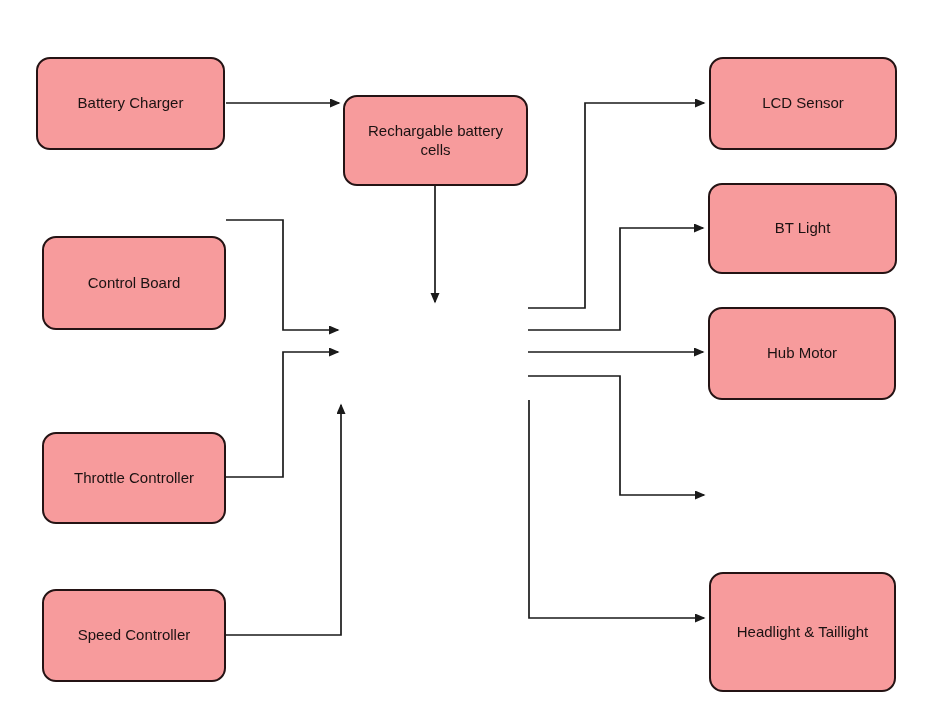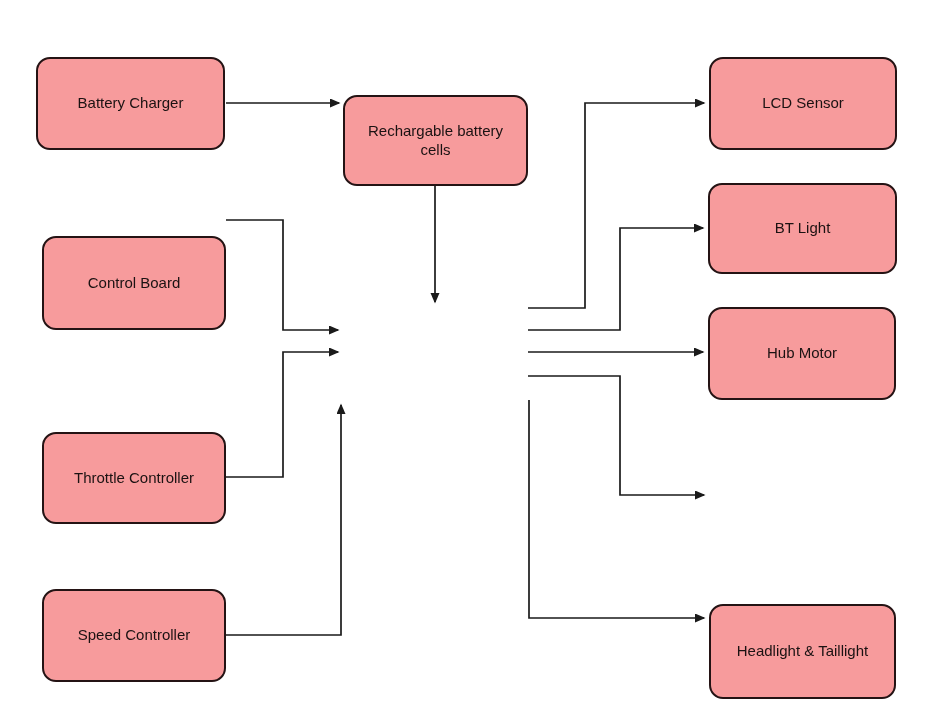--- a/index.html
+++ b/index.html
@@ -45,21 +45,21 @@
   #n-battery   { left: 36px;  top: 57px;  width: 189px; height: 93px; }
   #n-cells     { left: 343px; top: 59px;  width: 185px; height: 91px; margin-top: 36px; }
   #n-control   { left: 42px;  top: 196px; width: 184px; height: 94px; margin-top: 40px; }
   #n-throttle  { left: 42px;  top: 432px; width: 184px; height: 92px; }
   #n-speed     { left: 42px;  top: 589px; width: 184px; height: 93px; }
   #n-micro     { left: 342px; top: 308px; width: 186px; height: 92px; }
   #n-lcd       { left: 709px; top: 57px;  width: 188px; height: 93px; }
   #n-bt        { left: 708px; top: 183px; width: 189px; height: 91px; }
   #n-hub       { left: 708px; top: 307px; width: 188px; height: 93px; text-align: center; }
   #n-light     { left: 709px; top: 447px; width: 187px; height: 93px; }
-  #n-headlight { left: 709px; top: 572px; width: 187px; height: 95px; margin-top: 32px; }
+  #n-headlight { left: 709px; top: 572px; width: 187px; height: 120px; }
 </style>
 </head>
 <body>
 
 <div class="canvas">
 
   <svg class="connector-layer" width="941" height="728" viewBox="0 0 941 728" xmlns="http://www.w3.org/2000/svg">
     <defs>
       <marker id="arrow" markerWidth="11" markerHeight="10" refX="9" refY="4.5" orient="auto" markerUnits="userSpaceOnUse">
         <path d="M0,0 L10.5,4.5 L0,9 Z" fill="#1a1a1a"></path>

